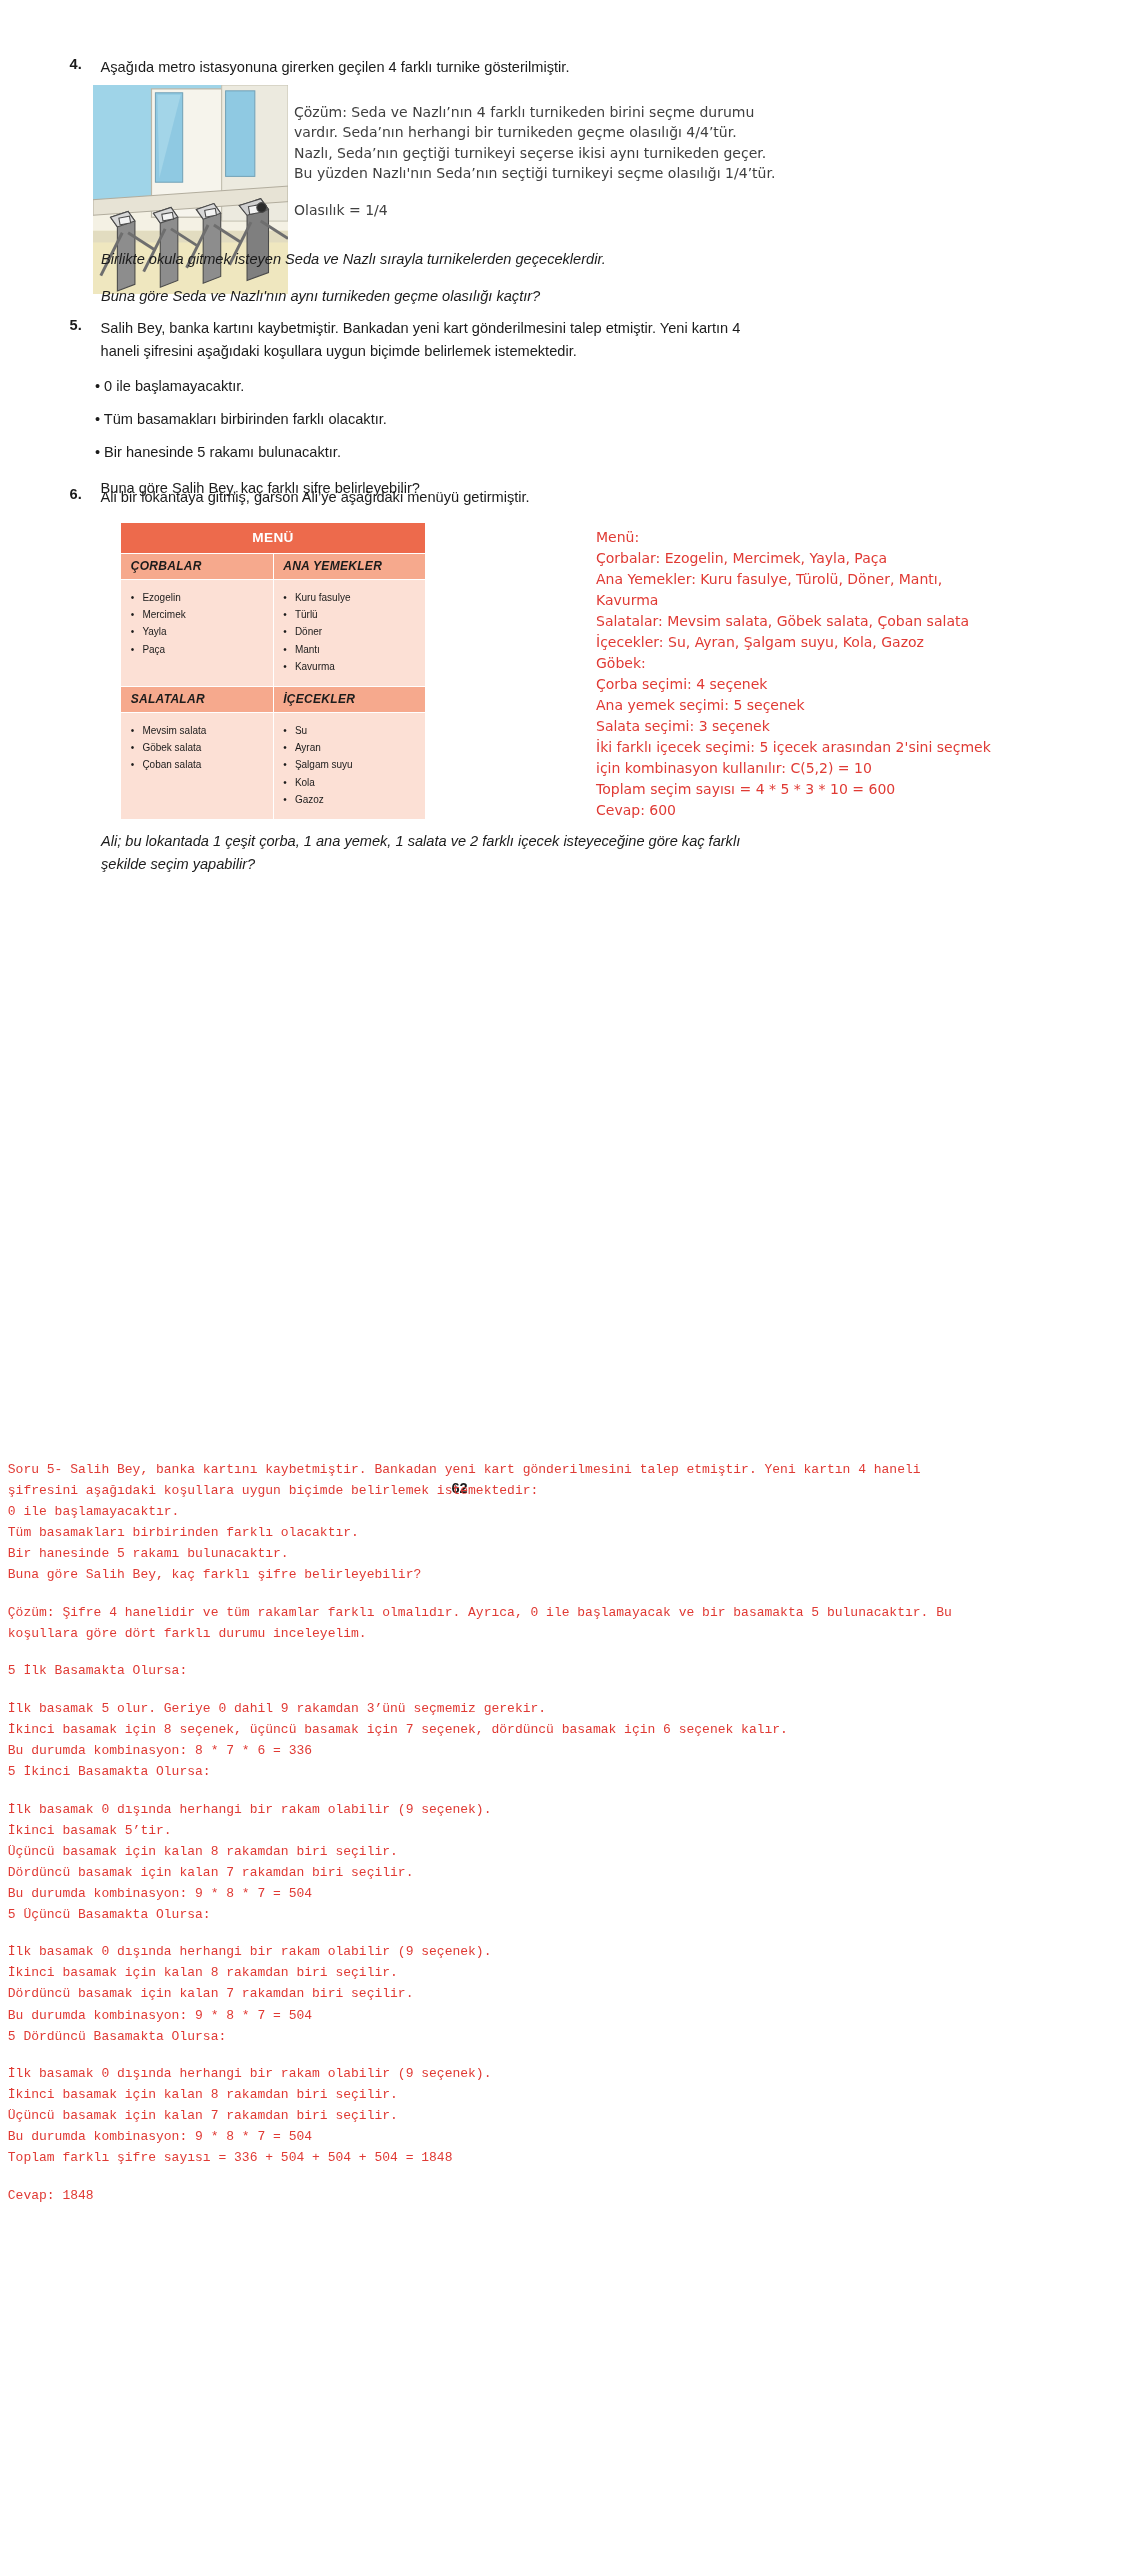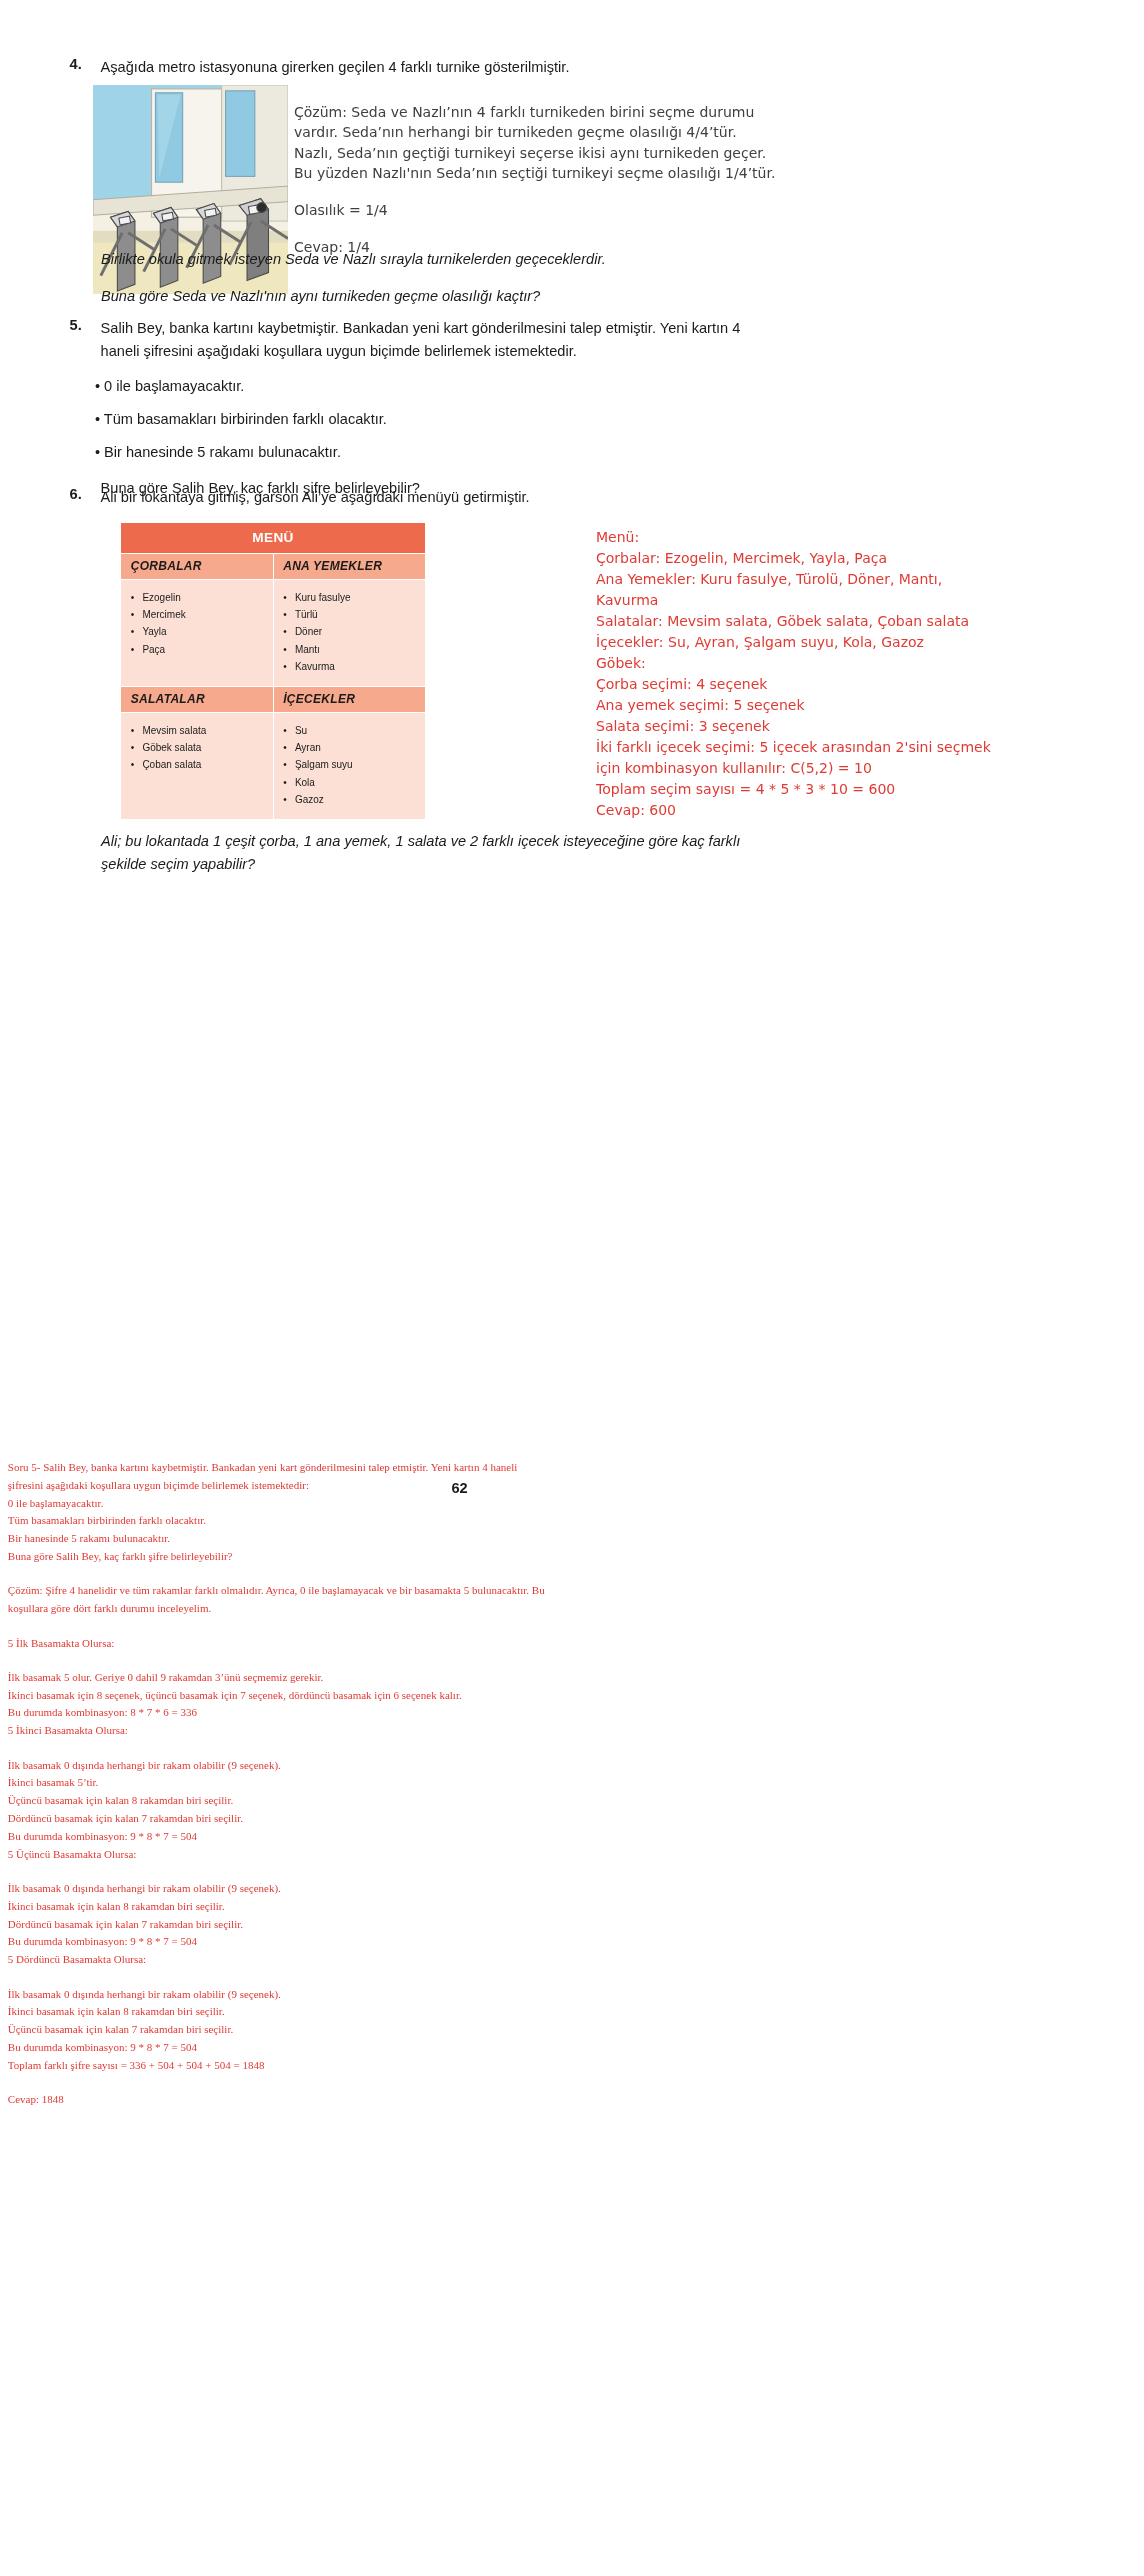--- a/index.html
+++ b/index.html
@@ -100,22 +100,22 @@
     text-align:center; font-weight:bold; font-size:14.6px; color:#1b1b1b;
   }
 
   
   #solution-region{
     position:absolute; left:0; top:1459px; width:1144px;
     padding:0 7.8px 11.7px 7.8px; box-sizing:border-box;
   }
   .sol-line{
     color:#e03a34;
-    font-family:Liberation Serif, serif;
-    font-size:11px;
+    font-family:Liberation Mono, monospace;
+    font-size:13px;
     line-height:1.62;
     white-space:pre-wrap;
   }
   .sol-gap{ height:16.5px; }
 </style>
 </head>
 <body>
 
 <div id="page-sheet">
   <div id="page-inner">
@@ -173,21 +173,20 @@
     </div>
 
     <div style="position:absolute; left:238px; top:102px; width:778px;">
       <div class="red red-tight">Çözüm: Seda ve Nazlı’nın 4 farklı turnikeden birini seçme durumu</div>
       <div class="red red-tight">vardır. Seda’nın herhangi bir turnikeden geçme olasılığı 4/4’tür.</div>
       <div class="red red-tight">Nazlı, Seda’nın geçtiği turnikeyi seçerse ikisi aynı turnikeden geçer.</div>
       <div class="red red-tight">Bu yüzden Nazlı'nın Seda’nın seçtiği turnikeyi seçme olasılığı 1/4’tür.</div>
       <div style="height:16.5px"></div>
       <div class="red">Olasılık = 1/4</div>
       <div style="height:15.6px"></div>
-      <div class="red">Cevap: 1/4</div>
     </div>
 
     <div style="position:absolute; left:45px; top:248px; width:934px;">
       <div class="body-text">Birlikte okula gitmek isteyen Seda ve Nazlı sırayla turnikelerden geçeceklerdir.</div>
       <div style="height:13.6px"></div>
       <div class="body-text">Buna göre Seda ve Nazlı'nın aynı turnikeden geçme olasılığı kaçtır?</div>
     </div>
 
     <div class="q-block" style="left:13.6px; top:317px; width:992px;">
       <div class="q-num">5.</div>

